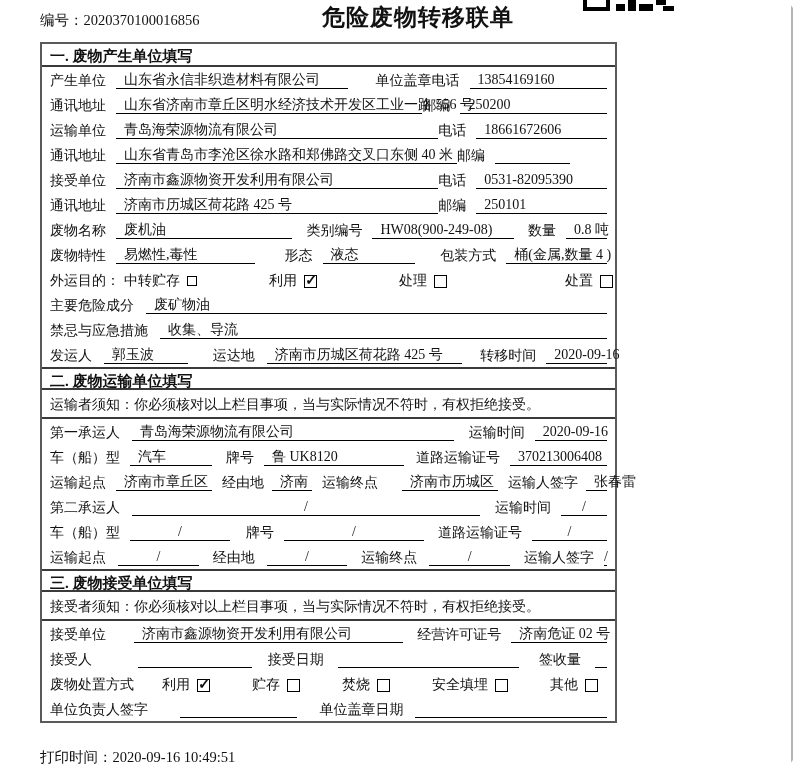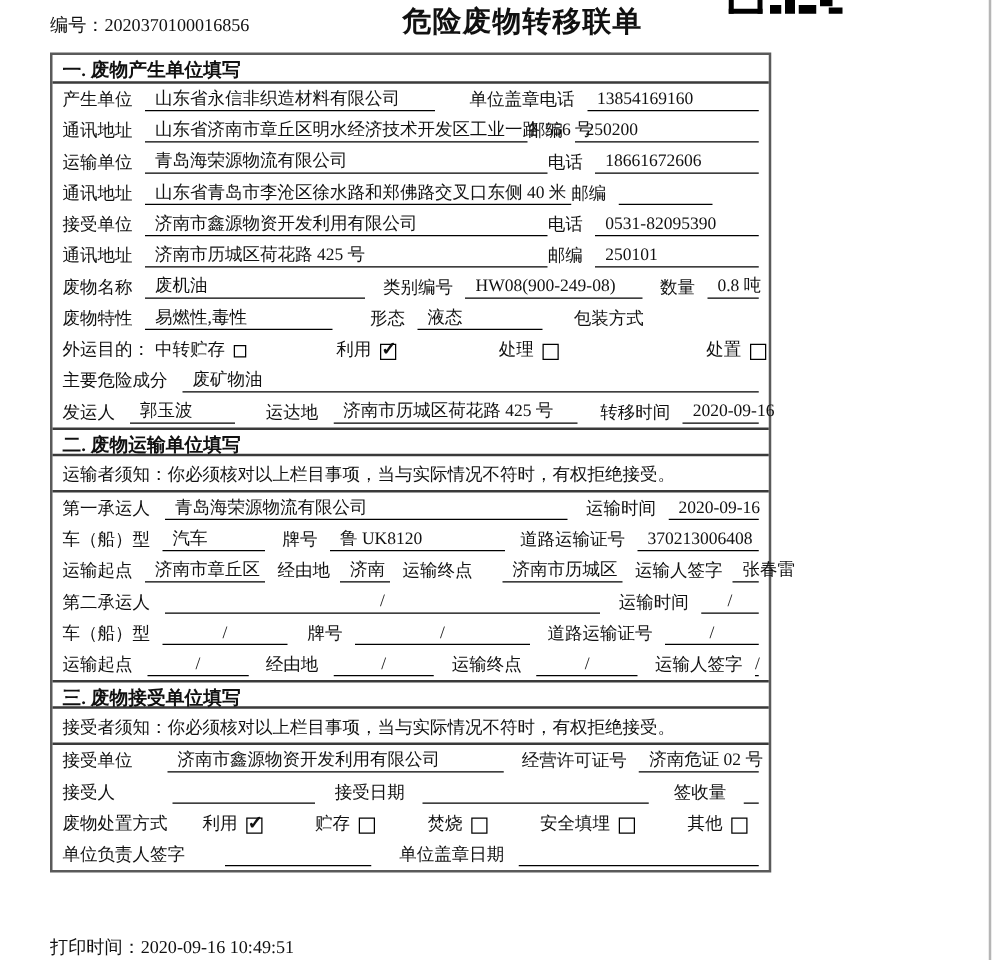--- a/index.html
+++ b/index.html
@@ -1,20 +1,20 @@
 <!DOCTYPE html>
 <html><head>
 <meta charset="utf-8">
 <style>
   * { margin:0; padding:0; box-sizing:border-box; }
   html,body { background:#ffffff; }
   .page {
     position:relative; width:796px; height:768px; background:#fff;
     font-family:"Liberation Serif","DejaVu Serif",serif;
-    color:#111; overflow:hidden;
+    color:#111; overflow:hidden;border-radius:18px;
   }
   .page-edge { position:absolute; right:3px; top:0; width:2px; height:768px; background:#b5b5b5; }
 
   
   .serial { position:absolute; left:40px; top:11px; font-size:14.5px; white-space:nowrap; }
   .doc-title { position:absolute; left:0; right:0; top:2px; text-align:center; padding-left:40px;
                font-size:23px; font-weight:bold; letter-spacing:1px; }
   .qr { position:absolute; left:583px; top:0; width:95px; height:11px; }
   .qr div { position:absolute; background:#000; }
   .qr .finder { left:0; top:0; width:27px; height:11px; background:transparent;
@@ -125,20 +125,21 @@
       <span class="lbl" style="margin-left:14px;">数量</span>
       <span class="val grow" style="margin-left:10px;">0.8 吨</span>
     </div>
 
     <div class="row">
       <span class="lbl">废物特性</span>
       <span class="val" style="width:150px;margin-left:10px;">易燃性,毒性</span>
       <span class="lbl" style="margin-left:30px;">形态</span>
       <span class="val" style="width:100px;margin-left:10px;">液态</span>
       <span class="lbl" style="margin-left:25px;">包装方式</span>
+      <span class="val grow" style="margin-left:10px;">桶(金属,数量  4 )</span>
     </div>
 
     <div class="row">
       <span class="lbl">外运目的：</span>
       <span class="opt" style="margin-left:4px;">
         <span>中转贮存</span>
         <span class="cb sm" data-checked="false"></span>
       </span>
       <span class="opt" style="margin-left:72px;">
         <span>利用</span>
@@ -152,20 +153,24 @@
         <span>处置</span>
         <span class="cb" data-checked="false"></span>
       </span>
     </div>
 
     <div class="row">
       <span class="lbl">主要危险成分</span>
       <span class="val grow" style="margin-left:12px;">废矿物油</span>
     </div>
 
+    <div class="row">
+      <span class="lbl">禁忌与应急措施</span>
+      <span class="val grow" style="margin-left:12px;">收集、导流</span>
+    </div>
 
 
     <div class="row">
       <span class="lbl">发运人</span>
       <span class="val" style="width:108px;margin-left:12px;">郭玉波</span>
       <span class="lbl" style="margin-left:25px;">运达地</span>
       <span class="val" style="width:258px;margin-left:12px;">济南市历城区荷花路 425 号</span>
       <span class="lbl" style="margin-left:18px;">转移时间</span>
       <span class="val grow" style="margin-left:10px;">2020-09-16</span>
     </div>

